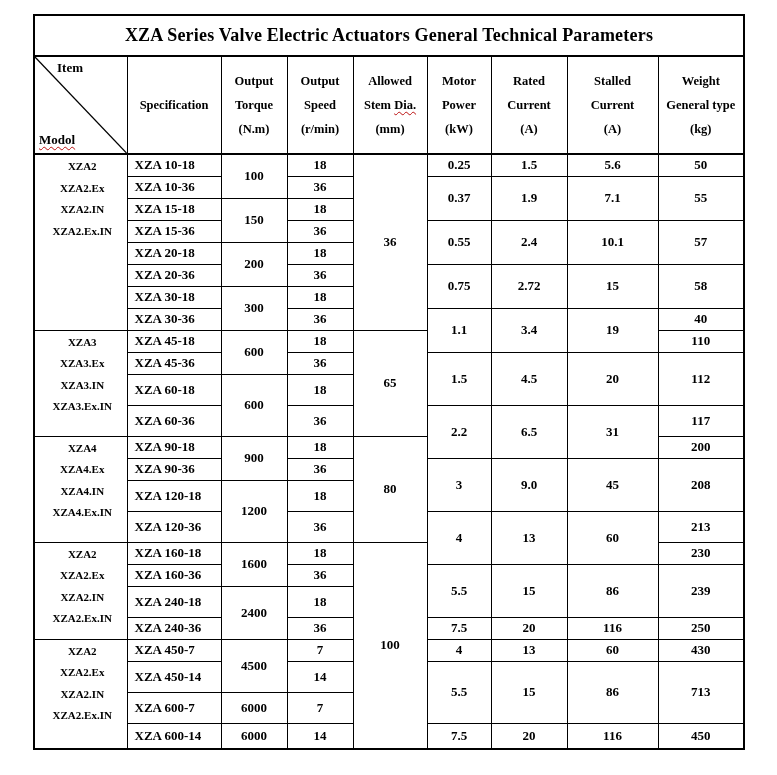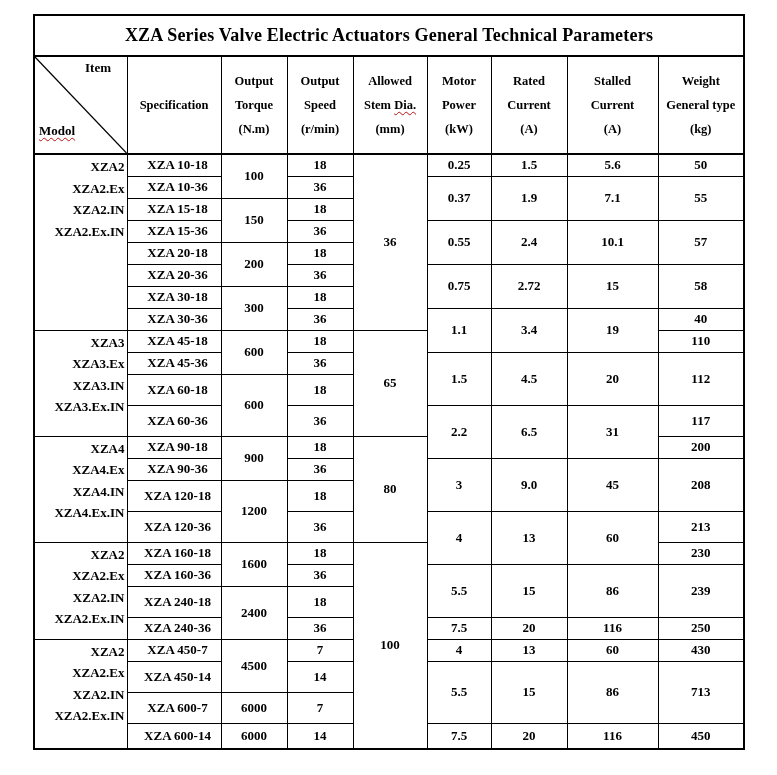--- a/index.html
+++ b/index.html
@@ -46,53 +46,53 @@
   }
   .diag-cell svg {
     position: absolute;
     top: 0; left: 0;
     width: 100%; height: 100%;
     display: block;
   }
   .diag-item {
     position: absolute;
     top: 3px;
-    left: 50px;
+    left: 22px;
     font-size: 13px;
     line-height: 16px;
   }
   .diag-model {
     position: absolute;
-    bottom: 14px;
+    bottom: 5px;
     left: 4px;
     font-size: 13px;
     line-height: 16px;
   }
   .wavy {
     text-decoration-line: underline;
     text-decoration-style: wavy;
     text-decoration-color: #bb1111;
     text-decoration-thickness: 1px;
     text-underline-offset: 2px;
     text-decoration-skip-ink: none;
   }
   tbody tr.body-row { height: 22px; }
   tbody tr.body-row.tall { height: 31px; }
   tbody tr.body-row.med { height: 26px; }
   td.cell-model {
-    text-align: right;
+    text-align: center;
     vertical-align: top;
     white-space: pre-line;
-    font-size: 13px;
+    font-size: 11px;
     line-height: 21.5px;
     padding: 1px 2px 0 5px;
     margin-left: 48px;
   }
   td.cell-spec {
-    text-align: center;
+    text-align: left;
     font-size: 13px;
     padding-left: 7px;
   }
   td.cell-torque, td.cell-speed, td.cell-stem,
   td.cell-motor, td.cell-rated, td.cell-stalled, td.cell-weight {
     font-size: 13px;
   }
 </style>
 </head>
 <body>

